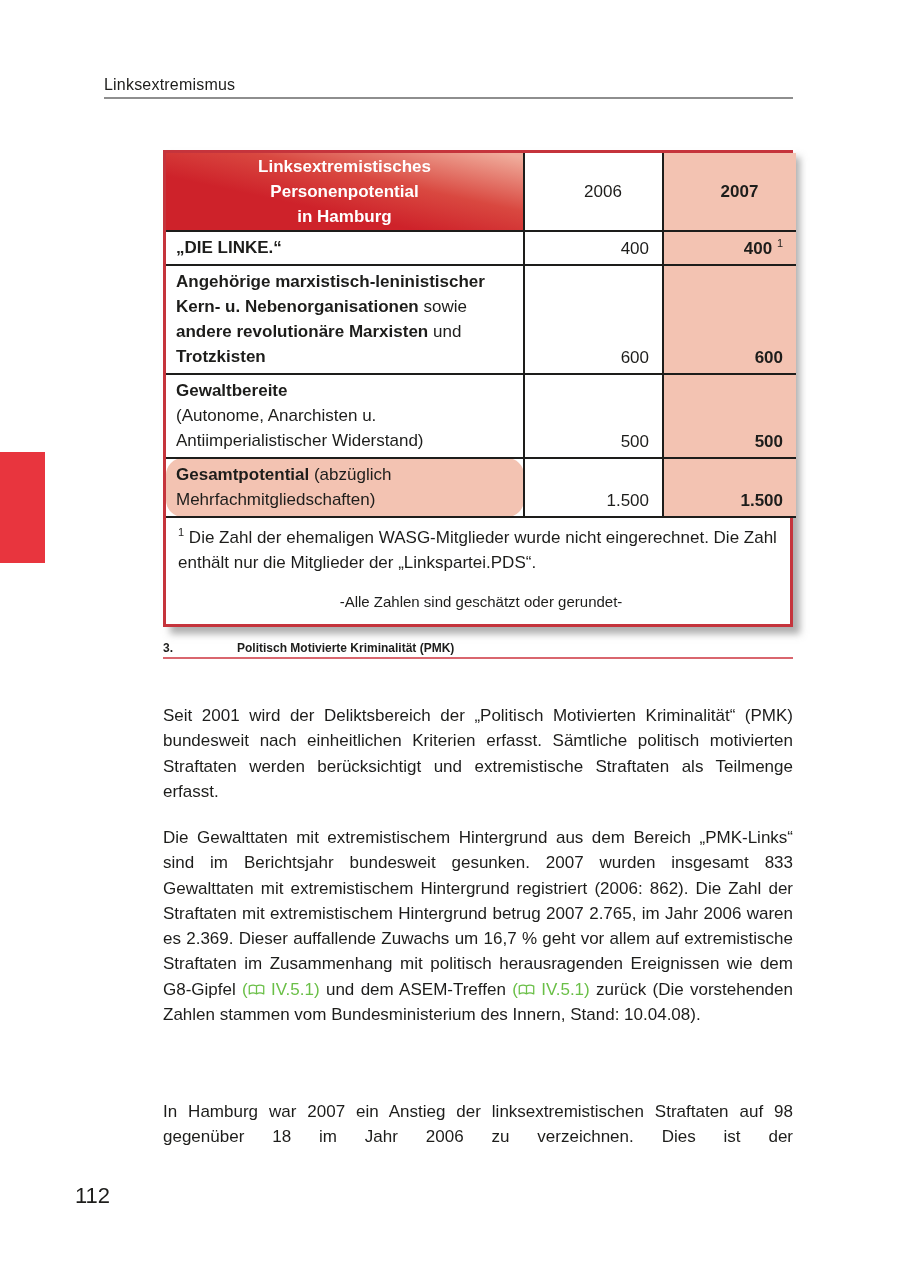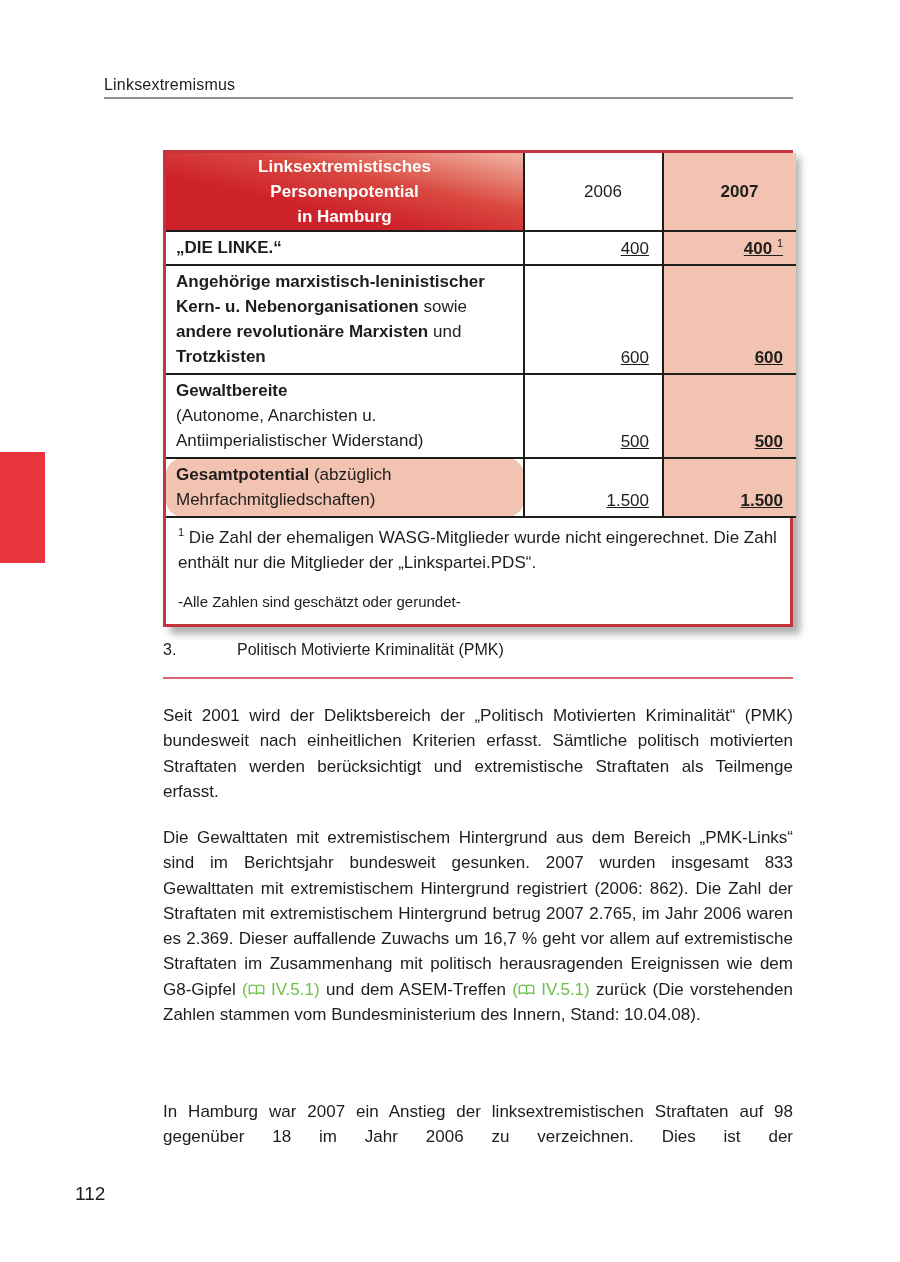--- a/index.html
+++ b/index.html
@@ -25,44 +25,44 @@
   table.pot tr:last-child>*{border-bottom:none;}
   col.c1{width:358px;}col.c2{width:139px;}col.c3{width:133px;}
 
   th.hdr-title{height:74px;background:linear-gradient(to top right,
       var(--table-header-red,#ce222a) 35%, #d94840 62%, var(--table-header-red-light,#f0ad9c) 97%);
       color:#fff;font-size:17px;line-height:24px;font-weight:bold;text-align:center;vertical-align:middle;}
   th.hdr-year{background:#fff;font-weight:normal;font-size:19px;text-align:center;vertical-align:middle;padding-left:20px;}
   th.hdr-year.y2007{background:var(--salmon-cell,#f3c3b2);font-weight:bold;}
 
   td.lbl{padding:3px 8px 4px 10px;text-align:left;vertical-align:top;border-radius:17px;}
-  td.num{padding:0 13px 3px 4px;text-align:right;vertical-align:bottom;font-size:18px;text-decoration:underline;}
+  td.num{padding:0 13px 3px 4px;text-align:right;vertical-align:bottom;font-size:18px;}
   td.num.y2007{background:var(--salmon-cell,#f3c3b2);font-weight:bold;}
   tr.total td.lbl{background:var(--salmon-cell,#f3c3b2);}
   .sup{font-size:11px;vertical-align:super;line-height:0;font-weight:normal;}
 
   td.fn-cell{padding:7px 12px 10px 12px;font-size:14.5px;line-height:21px;vertical-align:top;}
-  .fn-center{text-align:left;margin-top:14px;font-size:15px;}
+  .fn-center{text-align:center;margin-top:14px;font-size:15px;}
 
   
   .section-heading{position:absolute;left:163px;top:641px;width:630px;box-sizing:border-box;
-      font-weight:normal;font-size:16px;padding-bottom:18px;
+      font-weight:bold;font-size:12px;padding-bottom:2px;
       border-bottom:2px solid var(--heading-underline,#d9666e);}
   .section-heading .sec-num{display:inline-block;width:74px;}
 
   
   .para{position:absolute;left:163px;width:630px;font-size:17px;line-height:25.3px;text-align:justify;}
   .para strong{font-weight:normal;}
   .p1{top:686px;}
   .p2{top:808px;}
   .p3{top:1082px;text-align-last:justify;}
   .ref{color:var(--reference-green,#6abf47);white-space:nowrap;}
   .book-icon{position:relative;top:1px;}
 
-  .page-number{position:absolute;left:75px;top:1183px;font-size:19px;}
+  .page-number{position:absolute;left:75px;top:1183px;font-size:22px;}
 </style>
 </head>
 <body>
 
 <div class="page">
 
   <div class="running-header">Linksextremismus</div>
   <div class="running-rule"></div>
 
   <div class="side-tab"></div>

